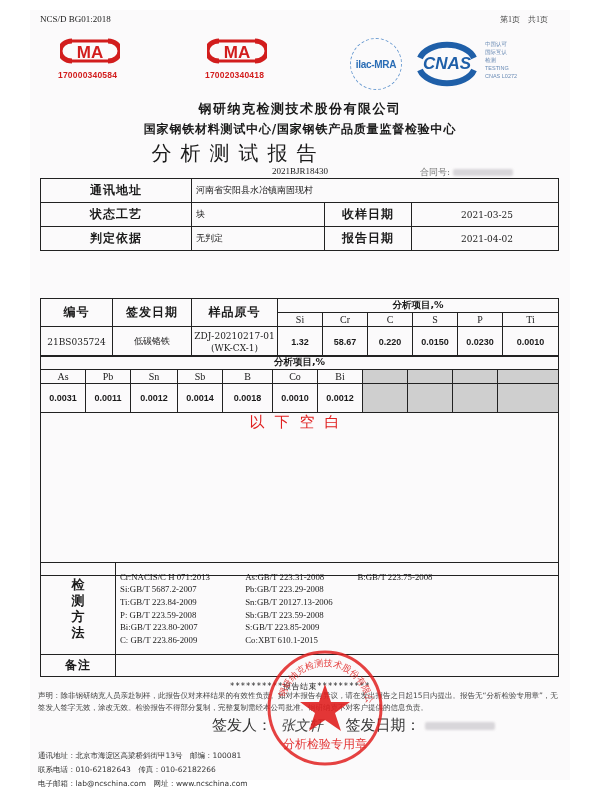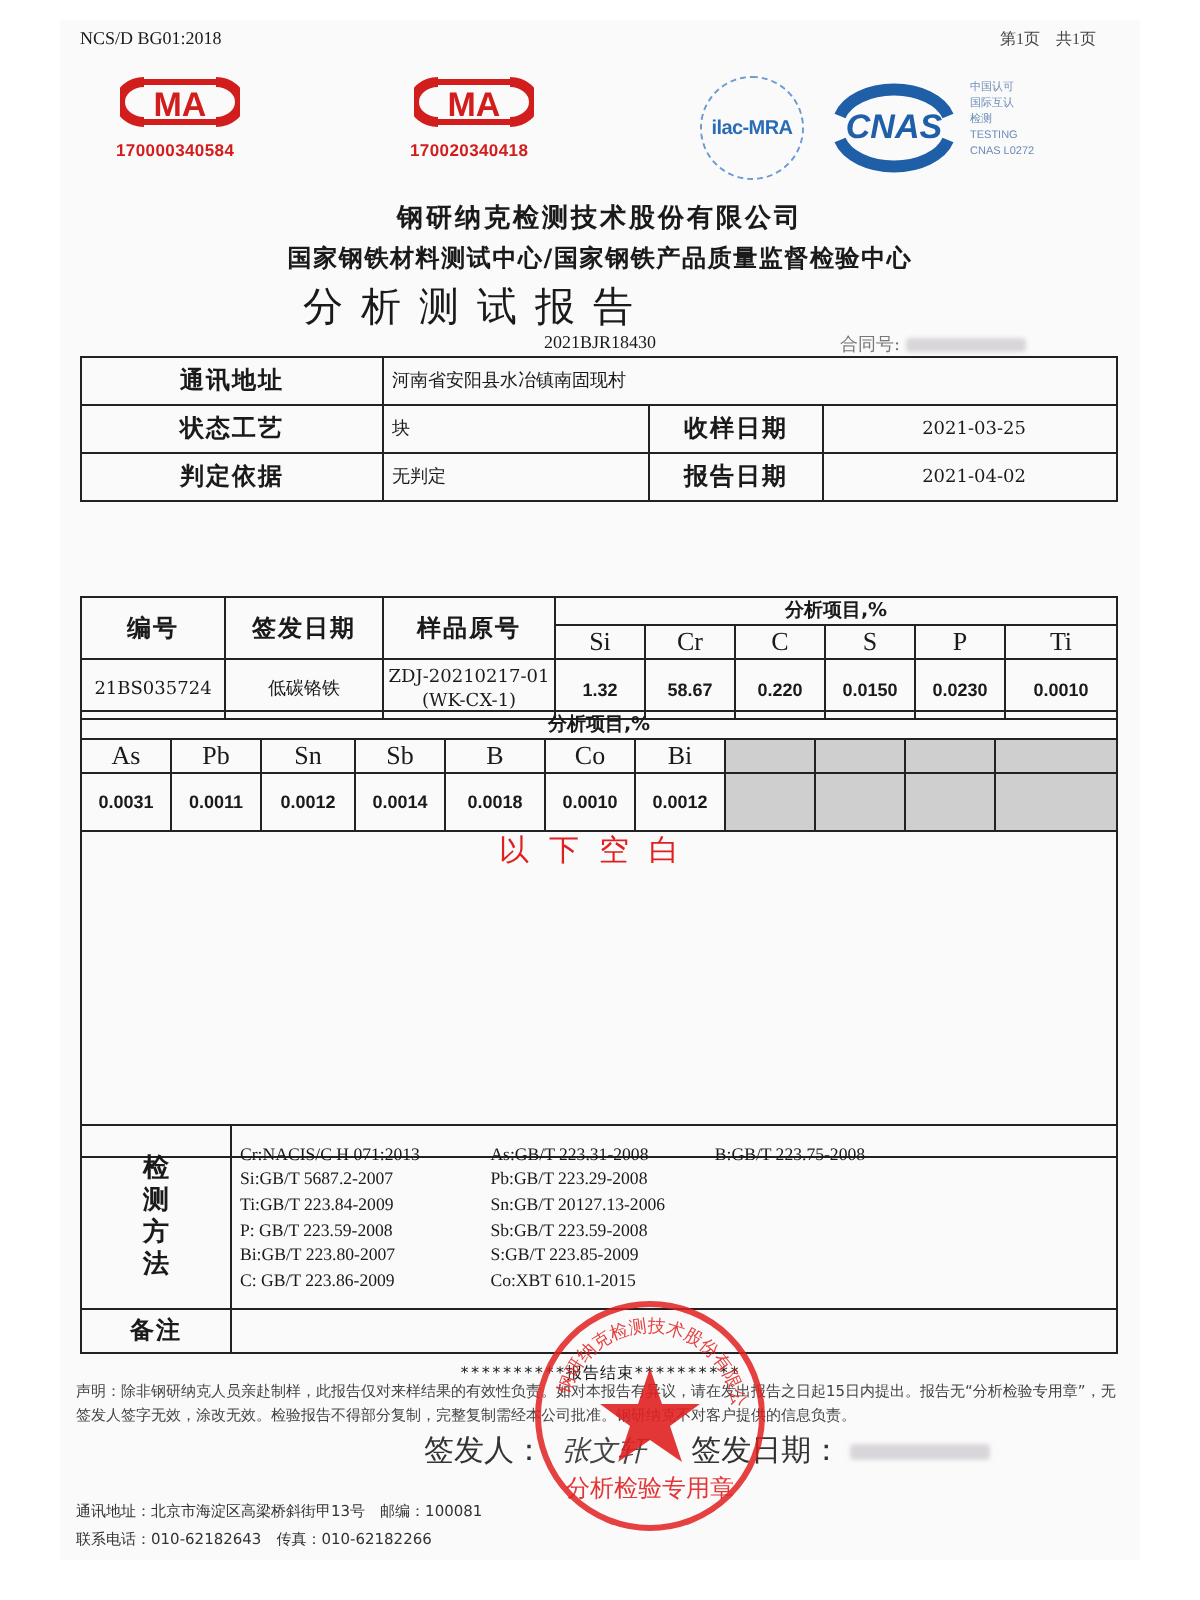--- a/index.html
+++ b/index.html
@@ -26,21 +26,21 @@
   .report-no { position: absolute; left: 0; width: 600px; text-align: center; top: 166px; font-size: 9px; font-family: "Liberation Serif", serif; }
   .contract { position: absolute; left: 420px; top: 166px; font-size: 9px; color: #777; }
   .blur { display: inline-block; background: #d8d6da; border-radius: 2px; filter: blur(1px); vertical-align: middle; }
 
   table { border-collapse: collapse; position: absolute; left: 40px; width: 518px; table-layout: fixed; }
   td { border: 1px solid #222; font-size: 9px; vertical-align: middle; }
   .lbl { text-align: center; font-family: "DejaVu Sans", sans-serif; font-weight: bold; font-size: 12px; letter-spacing: 1px; }
   .val { padding-left: 4px; font-family: "DejaVu Serif", serif; font-size: 9px; }
   .ctr { text-align: center; }
   .num { text-align: center; font-family: "Liberation Sans", sans-serif; font-weight: bold; font-size: 9px; }
-  .el { text-align: center; font-family: "Liberation Serif", serif; font-size: 13px; }
+  .el { text-align: center; font-family: "Liberation Serif", serif; font-size: 10px; }
   .grey { background: #cfcfcf; }
   .hdr-pct { text-align: center; font-family: "DejaVu Sans", sans-serif; font-weight: bold; font-size: 9.5px; }
 
   .blank-note { color: #e02020; font-size: 15px; letter-spacing: 10px; font-family: "DejaVu Sans", sans-serif; text-align: center; }
   .methods { font-family: "Liberation Serif", serif; font-size: 8.8px; line-height: 12.6px; }
   .method-col { display: inline-block; vertical-align: top; }
   .method-label { text-align: center; font-family: "DejaVu Sans", sans-serif; font-weight: bold; font-size: 13px; line-height: 16px; }
 
   .end-line { position: absolute; left: 0; width: 600px; top: 681px; text-align: center; font-size: 8px; letter-spacing: 0.5px; font-family: "DejaVu Sans Mono", monospace; }
   .statement { position: absolute; left: 38px; top: 690px; width: 525px; font-size: 7.5px; line-height: 12px; color: #444; font-family: "DejaVu Sans", sans-serif; }
@@ -265,20 +265,21 @@
 <div class="statement">声明：除非钢研纳克人员亲赴制样，此报告仅对来样结果的有效性负责。如对本报告有异议，请在发出报告之日起15日内提出。报告无“分析检验专用章”，无签发人签字无效，涂改无效。检验报告不得部分复制，完整复制需经本公司批准。钢研纳克不对客户提供的信息负责。</div>
 <div class="sign">
   <span>签发人：</span>
   <span style="font-style:italic; font-size:14px; margin:0 18px 0 4px; color:#444;">张文轩</span>
   <span>签发日期：</span>
   <span class="blur" style="width:70px;height:8px;"></span>
 </div>
 <div class="footer">
   <div>通讯地址：北京市海淀区高梁桥斜街甲13号　邮编：100081</div>
   <div>联系电话：010-62182643　传真：010-62182266</div>
+  <div>电子邮箱：lab@ncschina.com　网址：www.ncschina.com</div>
 </div>
 
 <svg class="stamp" viewBox="0 0 120 120" width="120" height="120">
   <circle cx="60" cy="60" r="56" fill="none" stroke="#e02020" stroke-width="3" opacity="0.85"></circle>
   <polygon points="60,36 66,54 85,54 70,65 76,83 60,72 44,83 50,65 35,54 54,54" fill="#e02020" opacity="0.9"></polygon>
   <text x="60" y="100" text-anchor="middle" font-family="DejaVu Sans, sans-serif" font-size="12" fill="#e02020" opacity="0.9">分析检验专用章</text>
   <path id="arc" d="M18 60 A 42 42 0 0 1 102 60" fill="none"></path>
   <text font-family="DejaVu Sans, sans-serif" font-size="9" fill="#e02020" opacity="0.85"><textPath href="#arc" startOffset="8%">钢研纳克检测技术股份有限公司</textPath></text>
 </svg>
 

